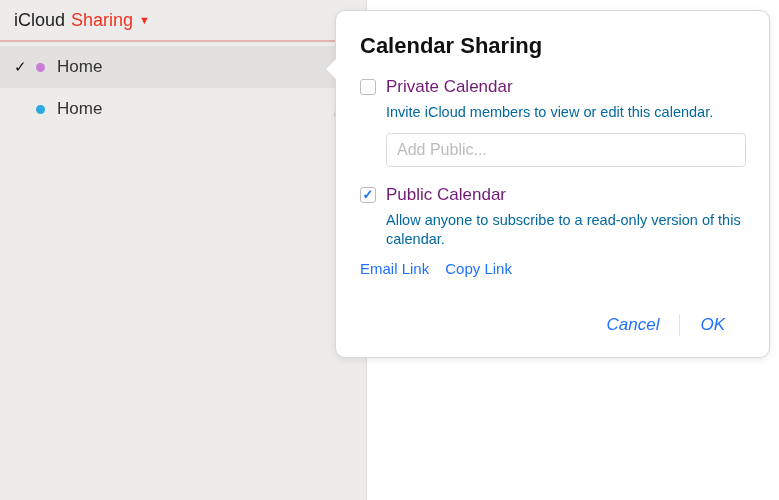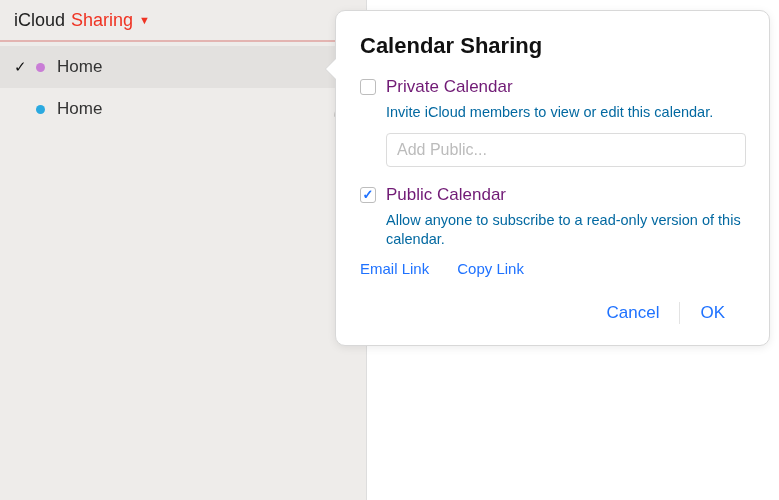--- a/index.html
+++ b/index.html
@@ -30,23 +30,23 @@
   .popover h2 { font-size:22px; font-weight:700; color:#111; margin-bottom:18px; }
   .section { margin-bottom:18px; }
   .row { display:flex; align-items:flex-start; }
   .checkbox { width:16px; height:16px; border:1px solid #bdbdbd; border-radius:3px; margin-right:10px; display:flex; align-items:center; justify-content:center; flex-shrink:0; position:relative; top:2px;}
   .checkbox.checked::after { content:"✓"; font-size:13px; color:#1f72ff; font-weight:bold; line-height:1; }
   .section-title { font-size:17px; color:#701a75; }
   .section-desc { font-size:14.5px; color:#0369a1; margin:6px 0 10px 26px; line-height:1.35; }
   .add-person { margin-left:26px; width:360px; height:34px; border:1px solid #dcdcdc; border-radius:4px; font-size:16px; padding:0 10px; color:#bcbcbc; display:flex; align-items:center; background:#fff;}
   .url-box { margin:4px 0 8px 0px; font-size:14.5px; color:#a6a6a6; line-height:1.45; word-break:break-all; }
   .url-box .blur { display:inline-block; background:#dedede; color:transparent; border-radius:2px; filter:blur(2px); height:12px; }
-  .link-row { display:flex; gap:28px; margin-top:10px;}
+  .link-row { display:flex; gap:16px; margin-top:10px;}
   .link-row a { color:#1f72ff; font-size:15px; text-decoration:none; cursor:pointer;}
-  .popover-footer { display:flex; justify-content:flex-end; align-items:center; margin-top:22px; gap:0;}
+  .popover-footer { display:flex; justify-content:flex-end; align-items:center; margin-top:34px; gap:0;font-style:italic;}
   .popover-footer .btn { color:#1f72ff; font-size:17px; padding:4px 20px; cursor:pointer; }
   .popover-footer .sep { width:1px; height:22px; background:#e3e3e3; }
   .popover-footer .btn.ok { font-weight:500; }
 
   
   .broadcast svg { width:100%; height:100%; display:block; }
 </style>
 </head>
 <body>
 

